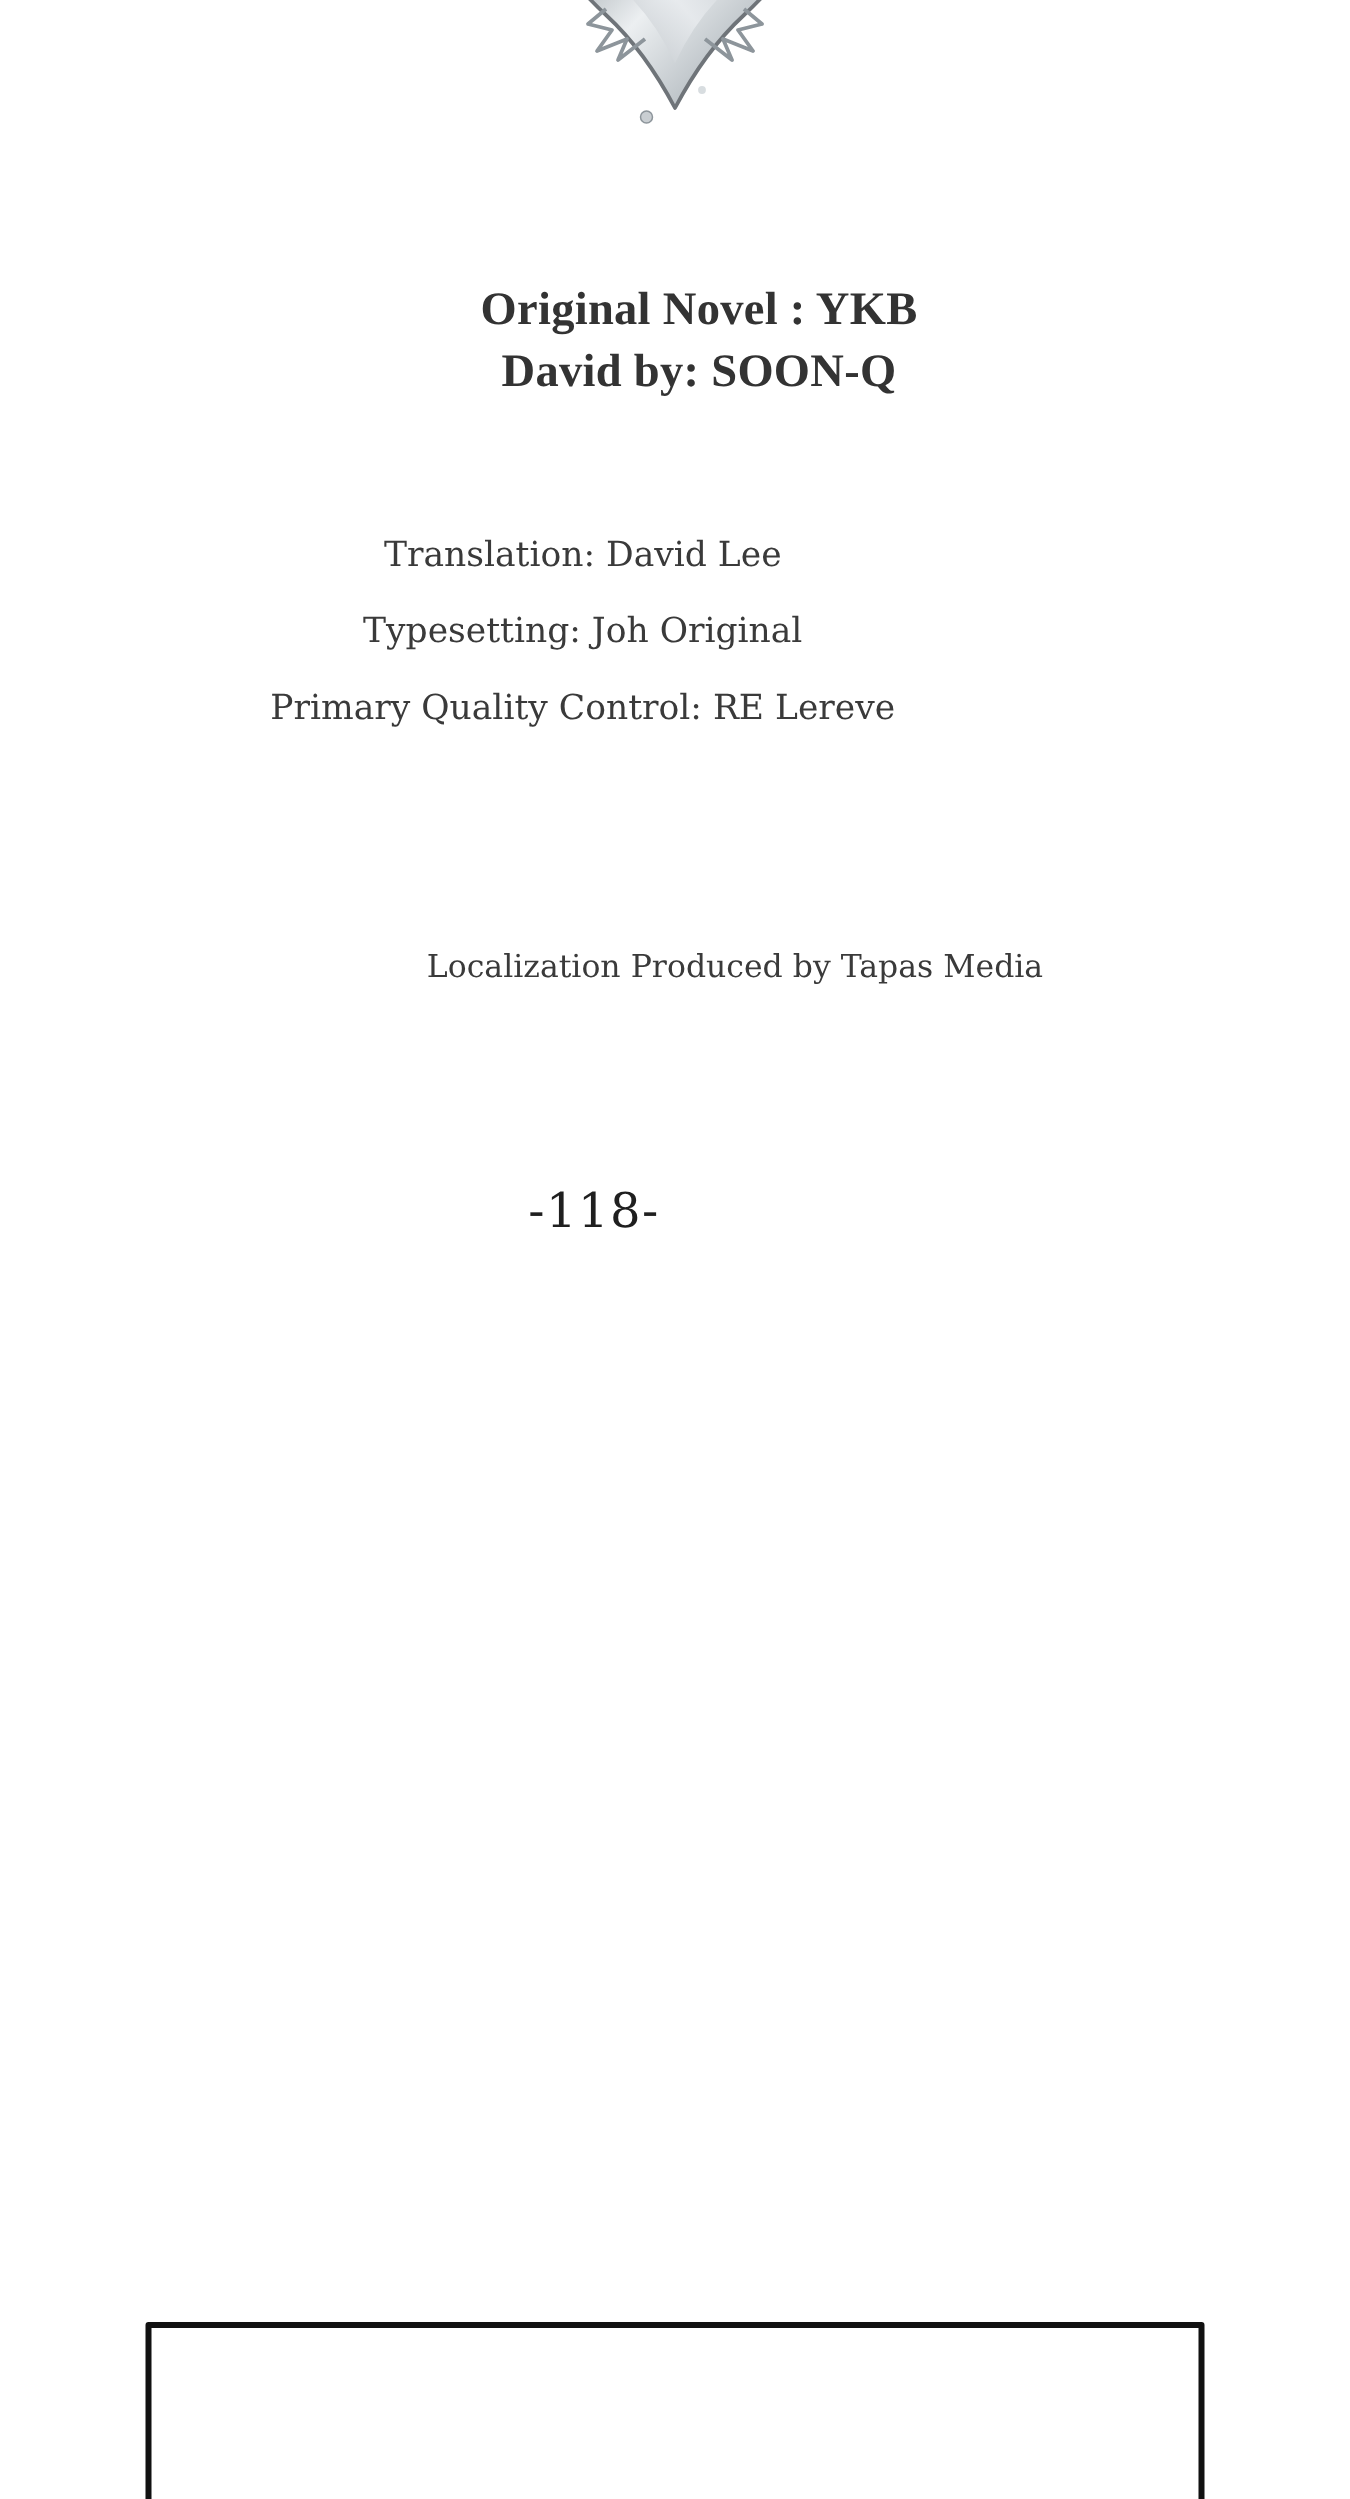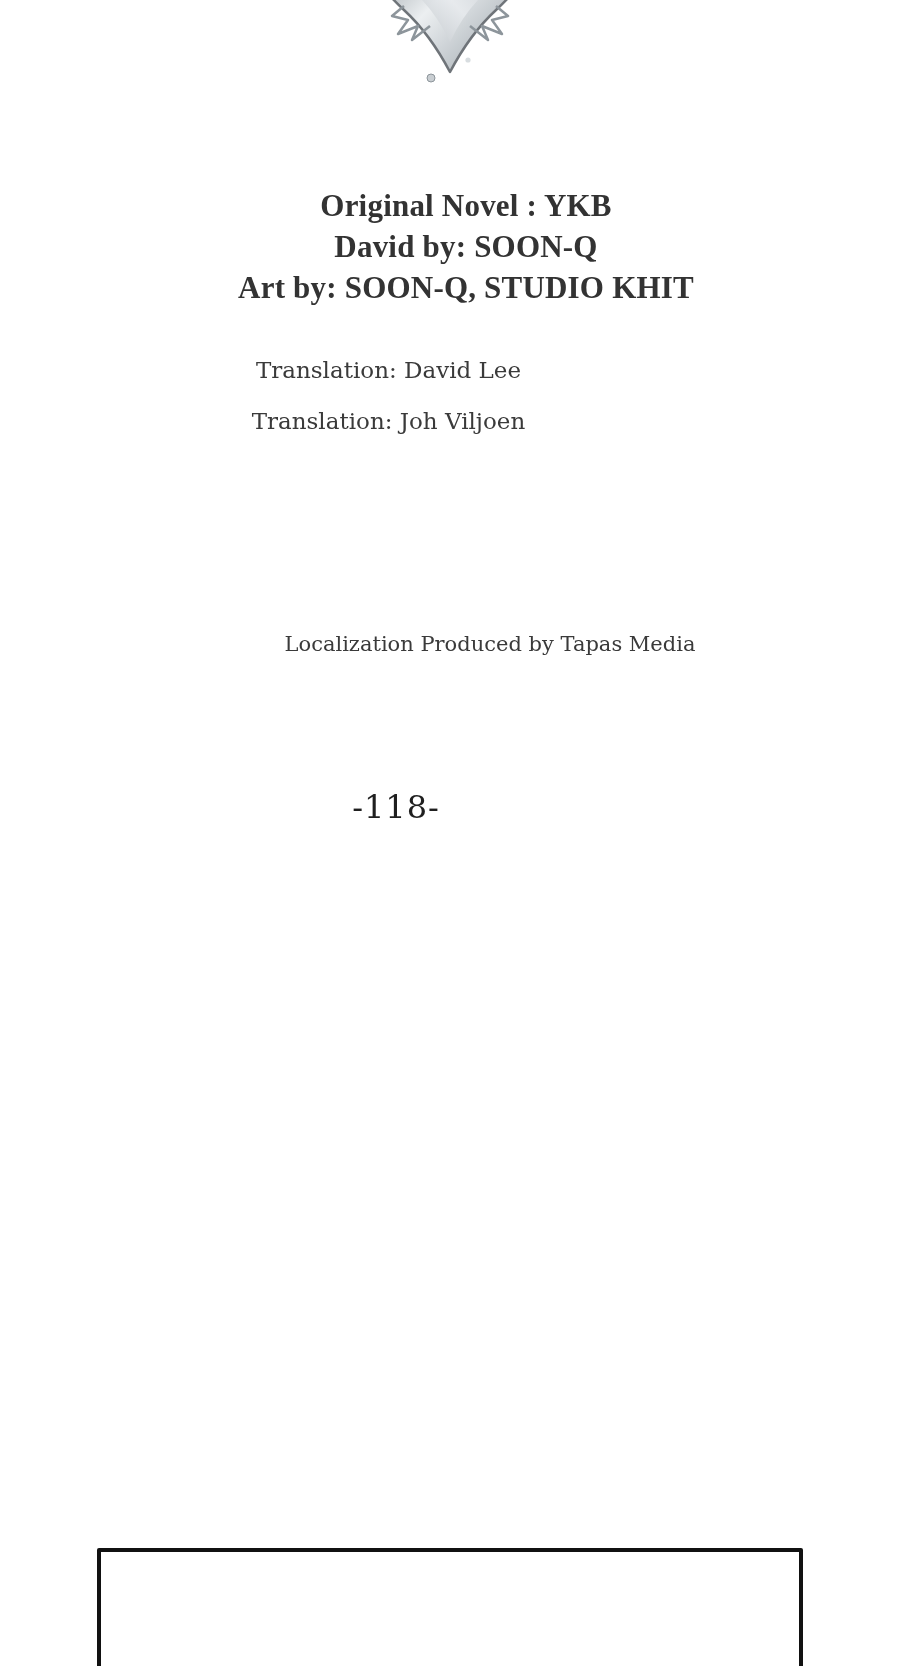--- a/index.html
+++ b/index.html
@@ -164,26 +164,26 @@
         <circle cx="168" cy="240" r="2.6" fill="#d8dde0"></circle>
         <path d="M272 8 L286 0 L280 22 Z" fill="#b5bcc1" stroke="#8d959b" stroke-width="1.2"></path>
         <path d="M16 10 L6 2 L14 26 Z" fill="#bfc6ca" stroke="#8d959b" stroke-width="1.2"></path>
       </svg>
     </div>
   </div>
 
   <div class="credits">
     <span class="credit-bold credit-bold-line">Original Novel : YKB</span>
     <span class="credit-bold credit-bold-line">David by: SOON-Q</span>
-    <span class="credit-bold credit-bold-line">Art by: SOON-Q, STUDIO KHIT</span>
   </div>
 
   <div class="credits-secondary">
     <span class="credit-line">Translation: David Lee</span>
-    <span class="credit-line">Translation: Joh Viljoen</span>
+    <span class="credit-line">Typesetting: Joh Original</span>
+    <span class="credit-line">Primary Quality Control: RE Lereve</span>
   </div>
 
   <div class="localization">Localization Produced by Tapas Media</div>
 
   <div class="page-number">-118-</div>
 
   <div class="bottom-panel"></div>
 
 </div>
 

